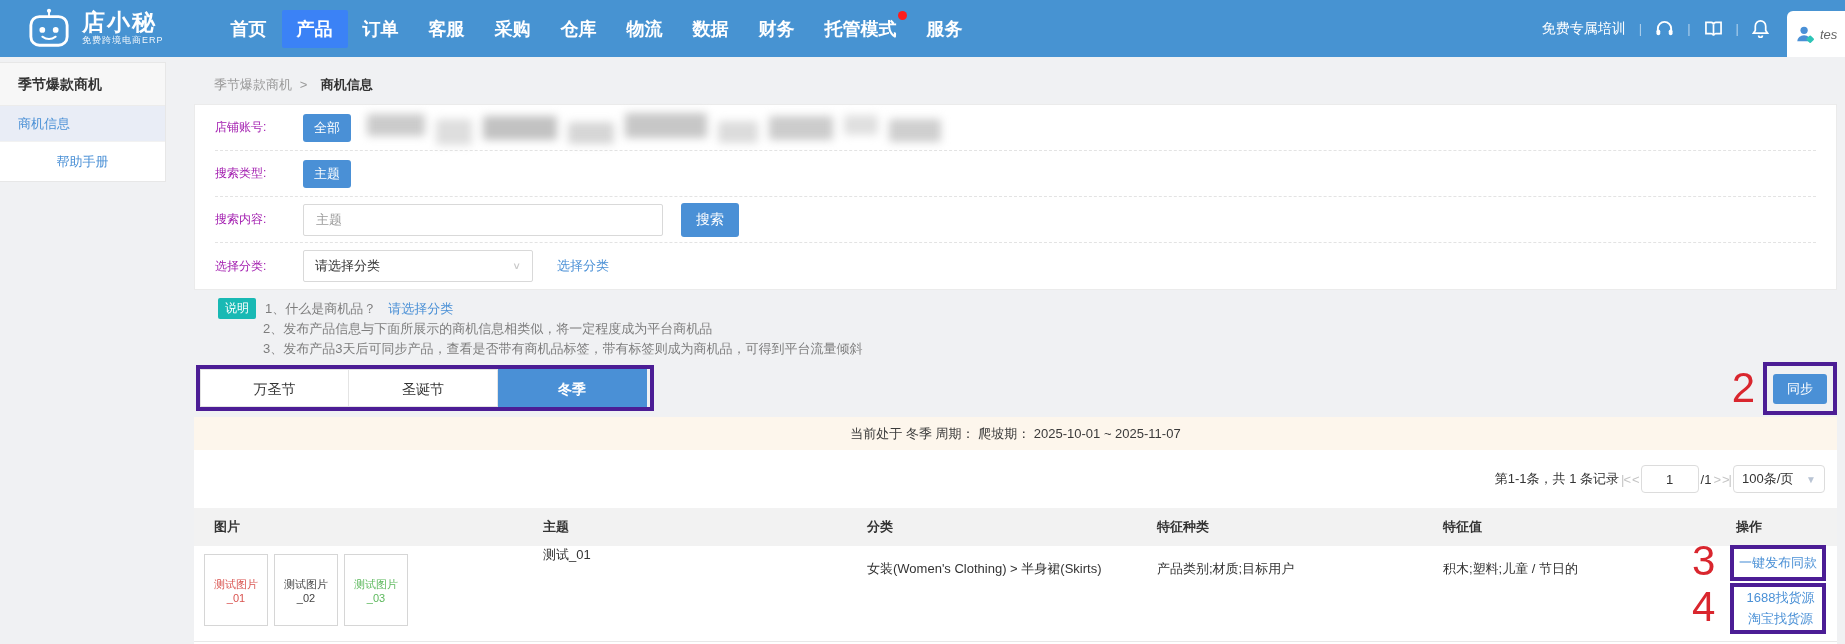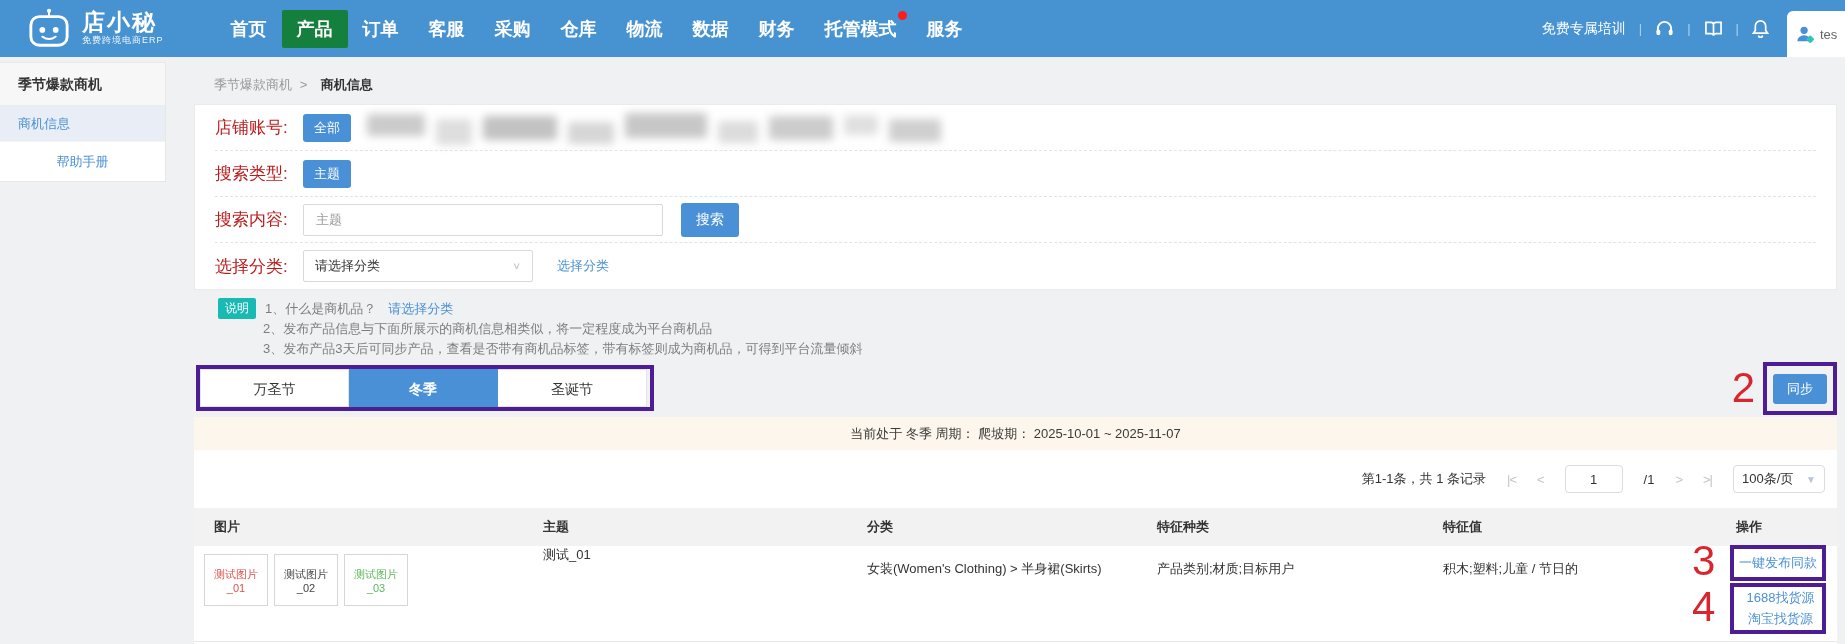--- a/index.html
+++ b/index.html
@@ -11,46 +11,46 @@
   }
   
   .topnav { position:absolute; top:0; left:0; right:0; height:57px; background:#4793d2;
     display:flex; align-items:center; color:#fff; }
   .logo { display:flex; align-items:center; gap:10px; margin-left:26px; cursor:pointer; }
   .logo-title { font-size:23px; font-weight:bold; letter-spacing:2px; line-height:24px; }
   .logo-sub { font-size:9px; opacity:.92; letter-spacing:1px; }
   .menu { display:flex; align-items:center; margin-left:52px; height:100%; }
   .menu-item { padding:0 15px; height:38px; line-height:38px; font-size:18px; font-weight:bold;
     cursor:pointer; position:relative; border-radius:2px; white-space:nowrap; }
-  .menu-item.active { background:#15803d; }
+  .menu-item.active { background:#3b82f6; }
   .ndot { position:absolute; top:1px; right:5px; width:9px; height:9px; border-radius:50%; background:#ff1c1c; }
   .nav-right { margin-left:auto; display:flex; align-items:center; height:100%; }
   .training { font-size:14px; font-weight:normal; cursor:pointer; }
   .sep { color:rgba(255,255,255,.55); margin:0 13px; font-size:13px; }
   .nav-icon { display:flex; align-items:center; cursor:pointer; }
   .user-box { width:58px; height:46px; background:#fff; margin-left:18px; align-self:flex-end;
     border-radius:6px 0 0 0; display:flex; align-items:center; gap:5px; padding-left:8px;
-    color:#666; font-size:13px; overflow:hidden; cursor:pointer; }
+    color:#666; font-size:13px; overflow:hidden; cursor:pointer;font-style:italic; }
   
   .sidebar { position:absolute; top:62px; left:0; width:166px; background:#fff;
     border:1px solid #e7e7e7; border-left:none; }
   .sidebar-header { height:43px; line-height:43px; padding-left:18px; font-size:14px;
     font-weight:bold; color:#333; background:#f7f7f7; border-bottom:1px solid #ececec; }
   .side-item { height:35px; line-height:35px; font-size:13px; color:#4a90d6; cursor:pointer; }
   .side-item.active { background:#e9edf6; padding-left:18px; }
   .side-item.help { text-align:center; border-top:1px solid #f2f2f2; height:40px; line-height:40px; }
   
   .content { position:absolute; left:194px; top:62px; right:8px; }
   .breadcrumb { margin-top:14px; height:18px; font-size:13px; color:#999; padding-left:20px; }
   .breadcrumb .cur { color:#333; font-weight:bold; margin-left:6px; }
   .breadcrumb .bsep { margin:0 4px; }
   .filter-panel { margin-top:10px; background:#fff; border:1px solid #ebebeb; padding:0 20px; }
   .frow { display:flex; align-items:center; height:46px; border-bottom:1px dashed #e3e3e3; }
   .frow:last-child { border-bottom:none; }
-  .flabel { width:88px; flex-shrink:0; font-size:17px; color:#b91c1c; }
+  .flabel { width:88px; flex-shrink:0; font-size:12px; color:#a21caf; }
   .btn-blue { background:#4a90d6; color:#fff; border:none; font-size:13px; padding:5px 11px;
     border-radius:3px; cursor:pointer; font-family:inherit; }
   .blur-strip { display:flex; align-items:center; gap:11px; margin-left:16px; filter:blur(4px); }
   .blob { border-radius:2px; }
   .inp { width:360px; height:32px; border:1px solid #d9d9d9; border-radius:2px; padding:0 12px;
     font-size:13px; color:#333; font-family:inherit; outline:none; }
   .inp::placeholder { color:#9a9a9a; }
   .btn-search { width:58px; height:34px; margin-left:18px; font-size:14px; }
   .select-box { width:230px; height:32px; border:1px solid #d9d9d9; border-radius:2px;
     display:flex; align-items:center; justify-content:space-between; padding:0 11px;
@@ -77,35 +77,35 @@
   .sync-frame { right:0; top:-3px; width:74px; height:53px; display:flex; align-items:center;
     justify-content:center; }
   .btn-sync { width:54px; height:30px; font-size:13px; }
   .anno-num { position:absolute; color:#d9262e; font-size:42px; line-height:42px; }
   .num2 { right:82px; top:2px; }
   
   .status-bar { margin-top:2px; height:33px; background:#fdf6ec; display:flex; align-items:center;
     justify-content:center; font-size:13px; color:#3a3a3a; }
   .lower-panel { background:#fff; height:199px; position:relative; }
   .pager { height:58px; display:flex; align-items:center; justify-content:flex-end;
-    padding-right:12px; font-size:13px; color:#333; gap:21px; }
+    padding-right:12px; font-size:13px; color:#333; gap:2px; }
   .pg-arrow { color:#c4c4c4; font-size:13px; letter-spacing:-1px; cursor:pointer; white-space:pre; }
   .pg-input { width:58px; height:28px; border:1px solid #dcdcdc; border-radius:4px;
     text-align:center; font-size:13px; color:#333; font-family:inherit; outline:none; }
   .pg-size { width:92px; height:28px; border:1px solid #dcdcdc; border-radius:4px; display:flex;
     align-items:center; justify-content:space-between; padding:0 8px; cursor:pointer; }
   .caret { color:#b9c4d4; font-size:10px; }
   .thead { height:38px; background:#f2f2f2; position:relative; }
   .th { position:absolute; top:0; height:38px; line-height:38px; font-size:13px; font-weight:bold; color:#333; }
   .trow { height:96px; border-bottom:1px solid #e8e8e8; position:relative; }
   .td { position:absolute; font-size:13px; color:#333; }
   .c1 { left:20px; } .c2 { left:349px; } .c3 { left:673px; } .c4 { left:963px; }
   .c5 { left:1249px; } .c6 { left:1542px; }
   .thumbs { position:absolute; left:10px; top:8px; display:flex; gap:6px; }
-  .thumb { width:64px; height:52px; border:1px solid #d6d6d6; background:#fff; display:flex;
+  .thumb { width:64px; height:72px; border:1px solid #d6d6d6; background:#fff; display:flex;
     align-items:center; justify-content:center; font-size:11px; text-align:center; cursor:pointer; }
   .t-red { color:#d9534f; } .t-dark { color:#444; } .t-green { color:#5cb85c; }
   .ops-frame1 { left:1536px; top:-1px; width:96px; height:36px; display:flex; align-items:center; }
   .ops-frame2 { left:1536px; top:37px; width:96px; height:51px; display:flex;
     flex-direction:column; justify-content:center; gap:3px; }
   .ops-frame1 .link, .ops-frame2 .link { margin-left:5px; white-space:nowrap;text-align:center; }
   .num3 { left:1498px; top:-6px; }
   .num4 { left:1498px; top:40px; }
 </style>
 </head>
@@ -233,22 +233,22 @@
       <a class="link note-link">请选择分类</a>
     </div>
     <div class="note-line indent">2、发布产品信息与下面所展示的商机信息相类似，将一定程度成为平台商机品</div>
     <div class="note-line indent">3、发布产品3天后可同步产品，查看是否带有商机品标签，带有标签则成为商机品，可得到平台流量倾斜</div>
   </div>
 
   <div class="tabs-area">
     <div class="red-frame tabs-frame"></div>
     <div class="tabs">
       <div class="tab">万圣节</div>
+      <div class="tab">圣诞节</div>
       <div class="tab active">冬季</div>
-      <div class="tab">圣诞节</div>
     </div>
     <span class="anno-num num2">2</span>
     <div class="red-frame sync-frame">
       <button class="btn-blue btn-sync">同步</button>
     </div>
   </div>
 
   <div class="status-bar">
     <span>当前处于 冬季 周期： 爬坡期： 2025-10-01 ~ 2025-11-07</span>
   </div>

